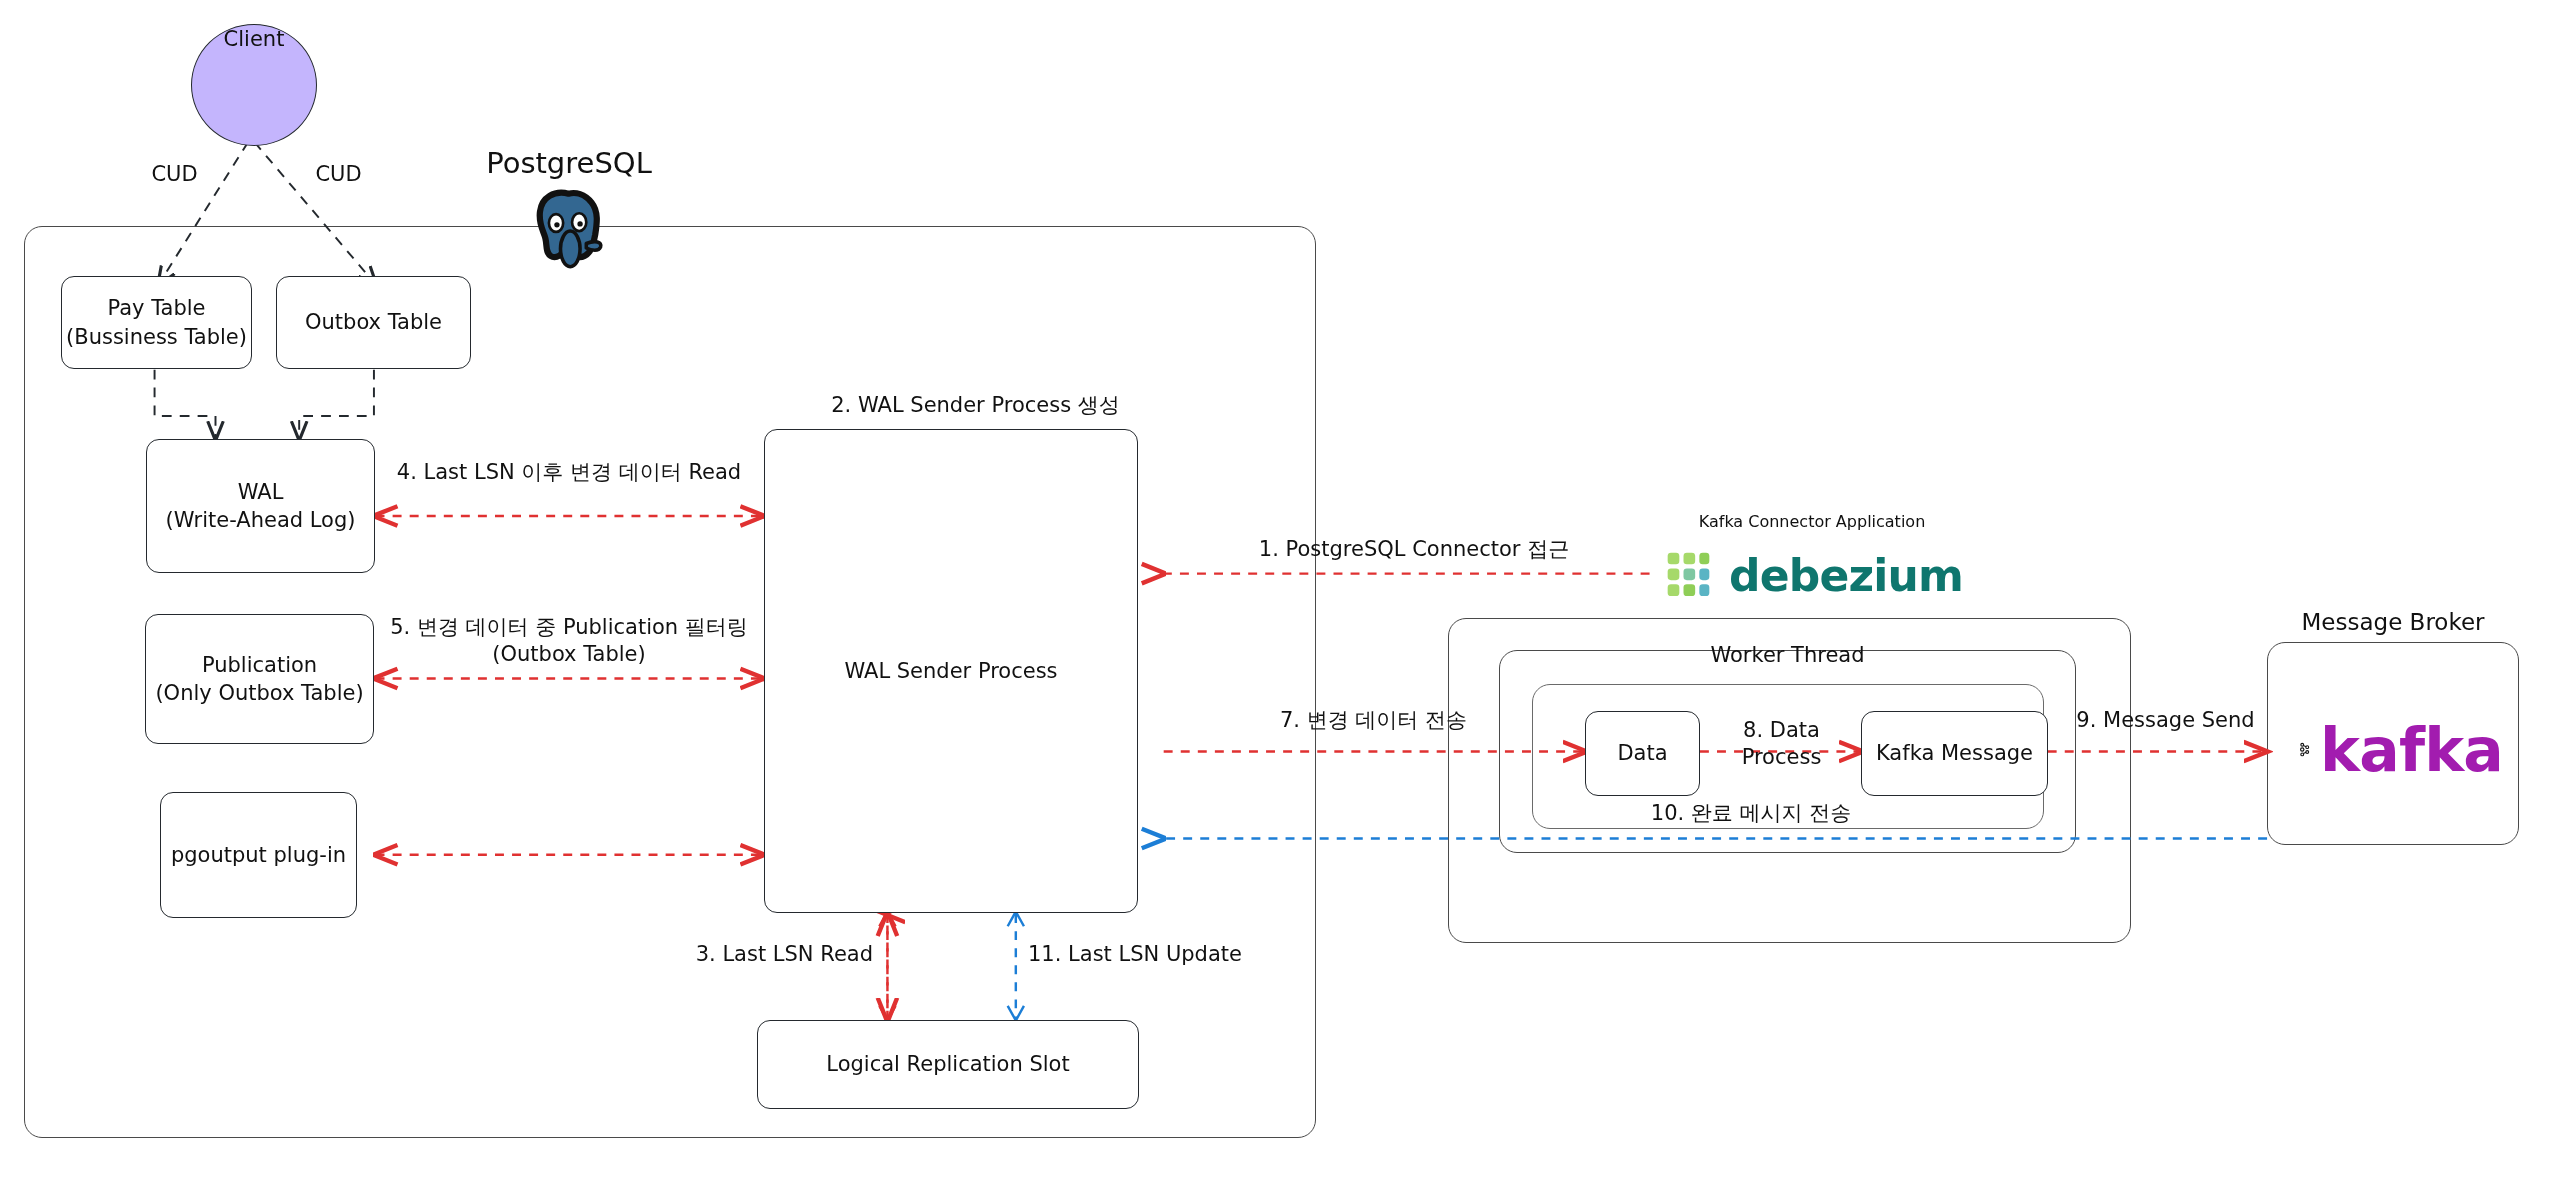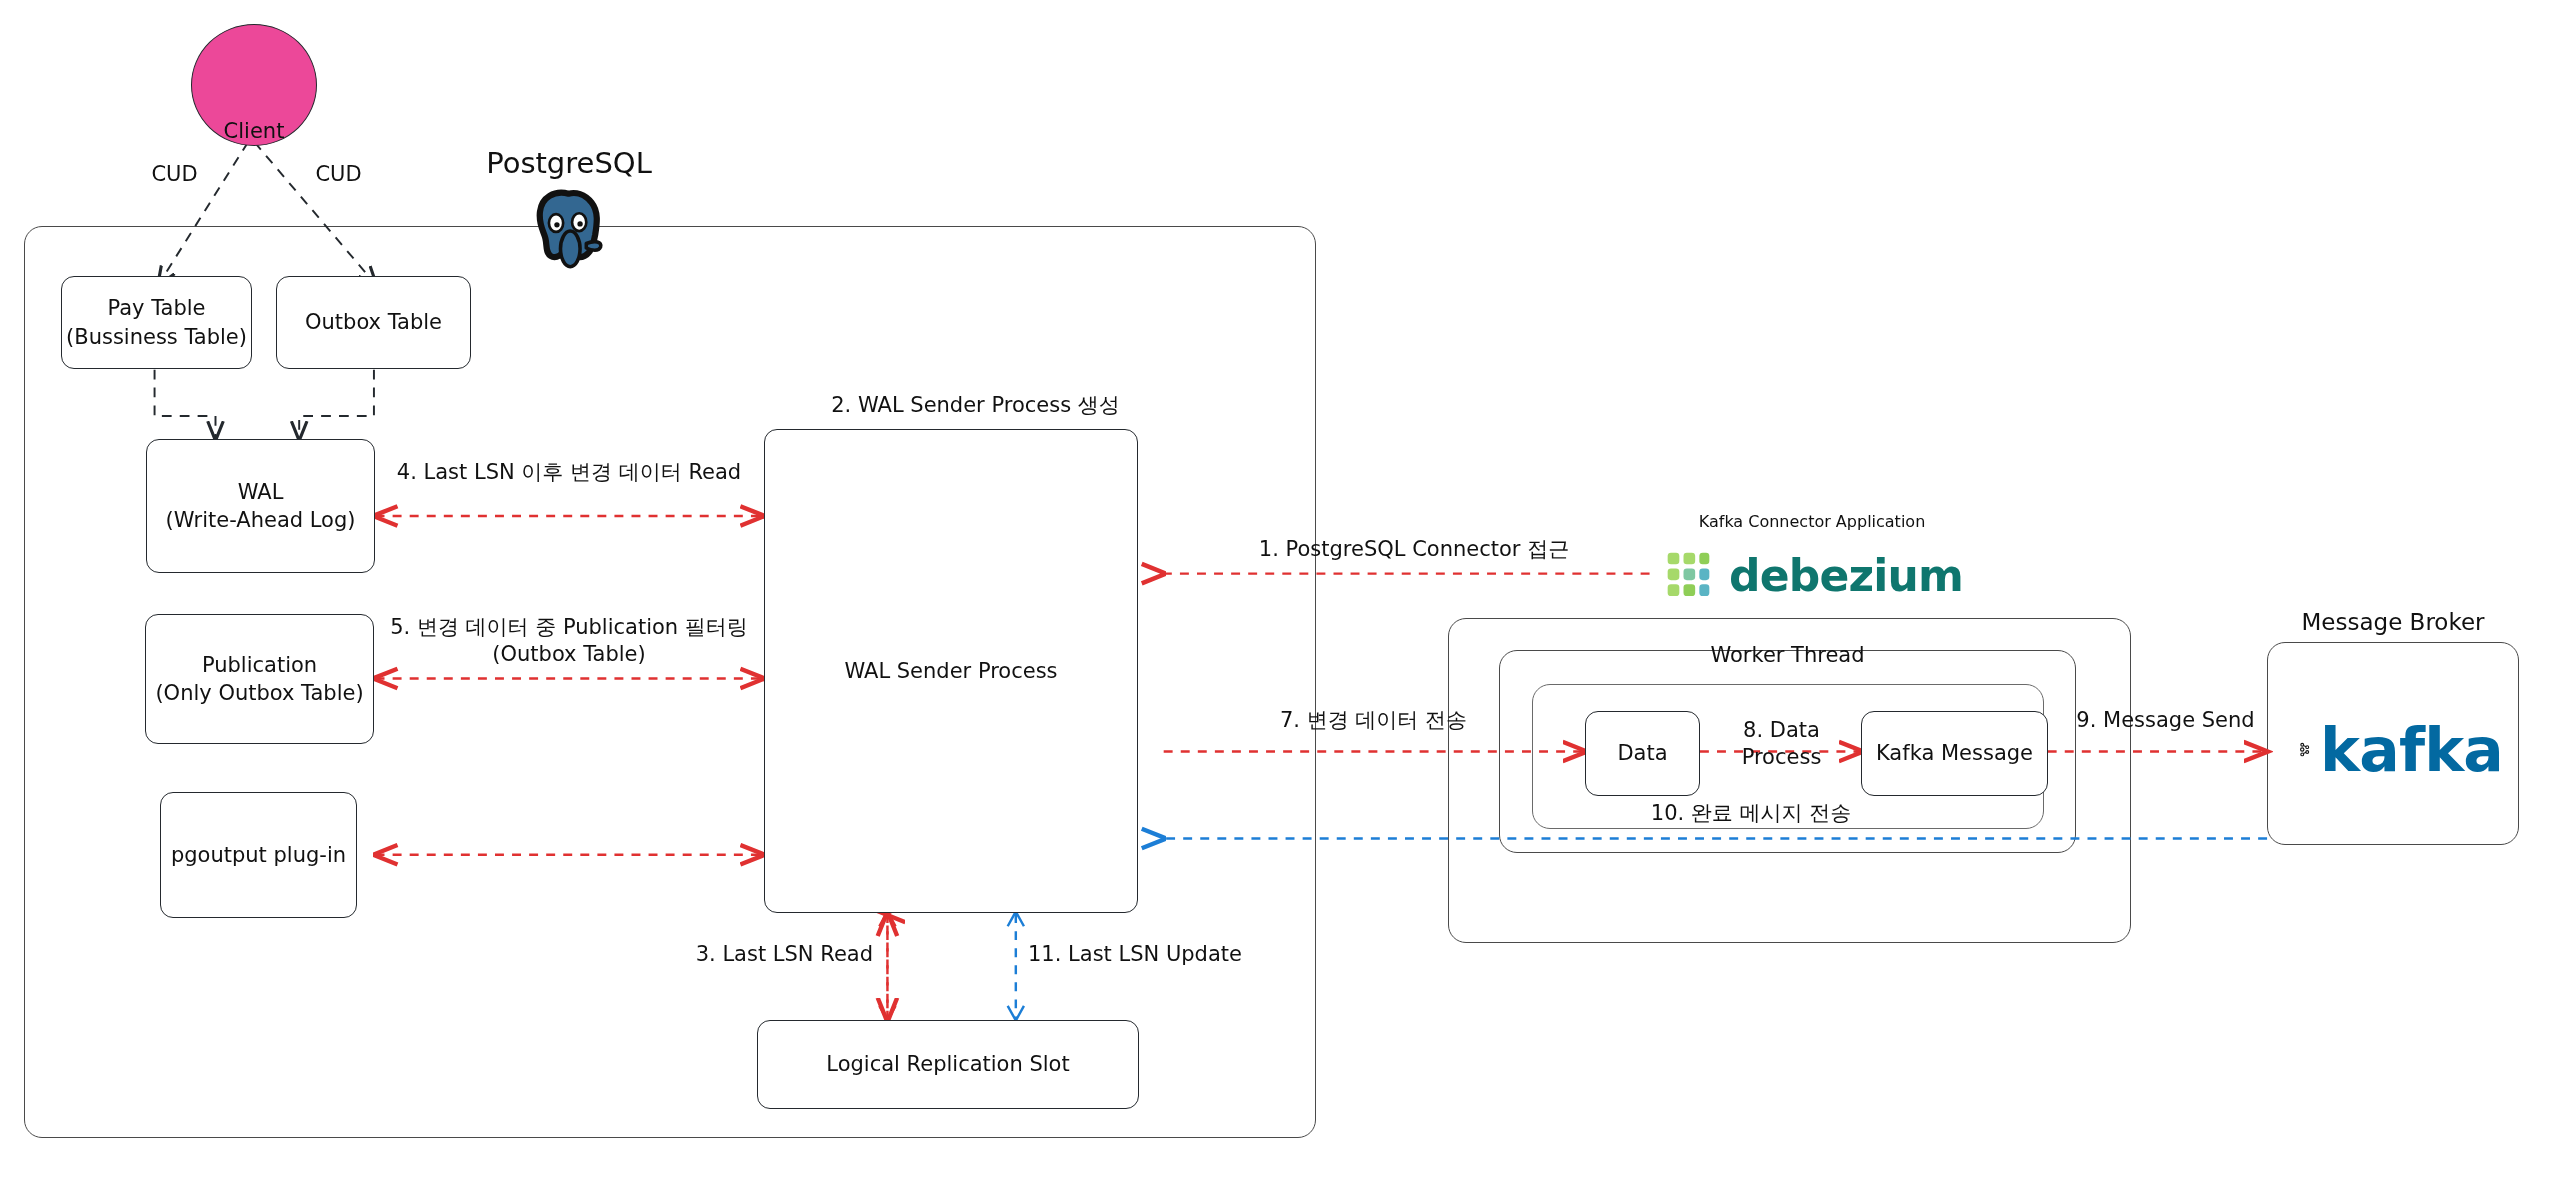--- a/index.html
+++ b/index.html
@@ -57,23 +57,23 @@
     line-height: 1.3;
     white-space: pre-line;
     text-align: center;
     font-family: "DejaVu Sans", sans-serif;
   }
   .circle-node {
     position: absolute;
     box-sizing: border-box;
     border: 1.6px solid #24292e;
     border-radius: 50%;
-    background: #ec4899;
+    background: #c4b5fd;
     display: flex;
-    align-items: flex-end;
+    align-items: flex-start;
     justify-content: center;
     font-size: 21px;
     color: #111111;
   }
   .logo-wrap {
     position: absolute;
     display: flex;
     align-items: center;
   }
   .logo-text {
@@ -280,17 +280,17 @@
         <circle cx="16" cy="16" r="10"></circle>
         <circle cx="16" cy="50" r="12"></circle>
         <circle cx="16" cy="85" r="10"></circle>
         <circle cx="52" cy="33" r="10"></circle>
         <circle cx="52" cy="68" r="10"></circle>
         <path d="M24,22 L44,30"></path>
         <path d="M24,78 L44,70"></path>
         <path d="M28,50 L30,50"></path>
       </g>
     </svg>
-    <span class="logo-text" style="font-size:60px; color:#0369a1; margin-left:9.8px;">kafka</span>
+    <span class="logo-text" style="font-size:60px; color:#a21caf; margin-left:9.8px;">kafka</span>
   </div>
 
 </div>
 
 
 </body></html>

